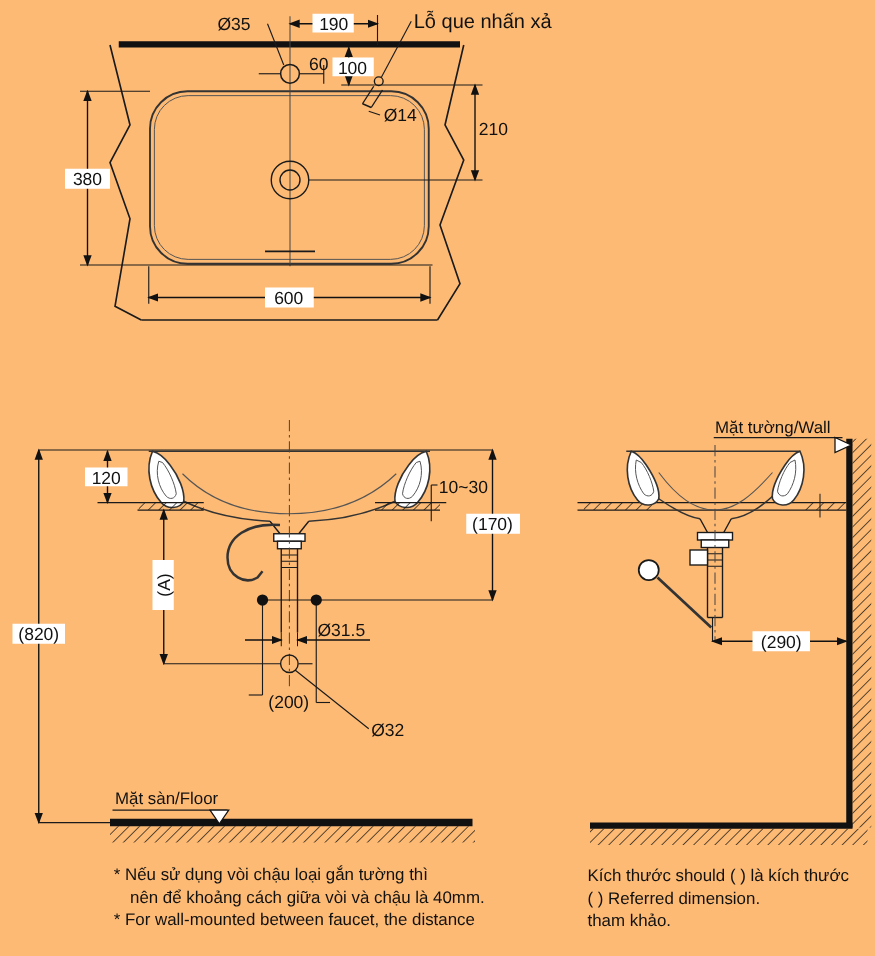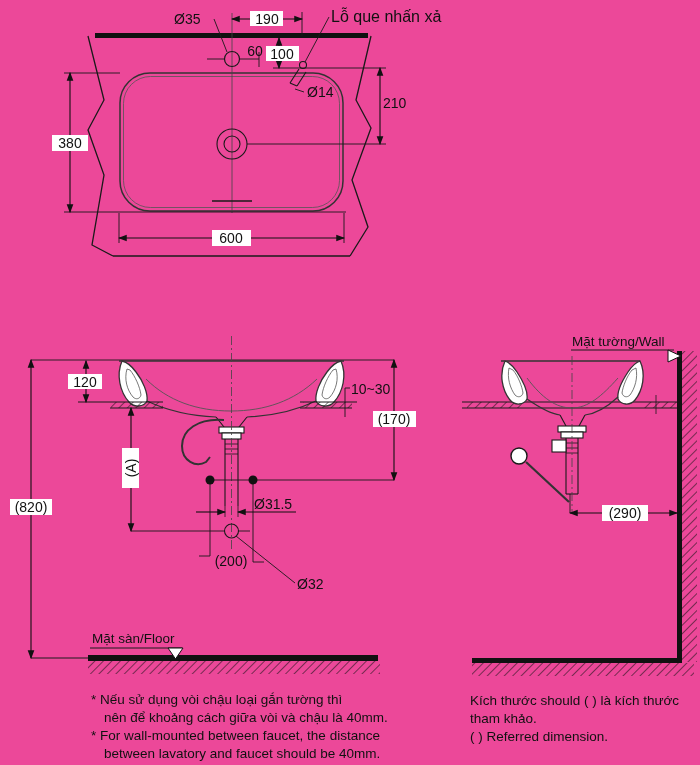--- a/index.html
+++ b/index.html
@@ -1,16 +1,16 @@
 <!DOCTYPE html>
 <html><head>
 <meta charset="utf-8">
 <style>
   html,body{margin:0;padding:0;background:#fff;}
-  .sheet{position:relative;width:700px;height:765px;background:#ec4899;overflow:hidden;
+  .sheet{position:relative;width:700px;height:765px;background:#fdba74;overflow:hidden;
          font-family:"Liberation Sans",sans-serif;color:#111;}
   svg{position:absolute;left:0;top:0;}
   svg text{font-family:"Liberation Sans",sans-serif;fill:#111;}
   .dimtxt{font-size:14px;}
   .biglbl{font-size:16px;}
   .reflbl{font-size:13.5px;}
   .notes{position:absolute;font-size:13.5px;line-height:18px;color:#111;}
   .notes-left{left:80px;top:691px;width:330px;margin-left:11px;}
   .notes-right{left:470px;top:692px;width:220px;}
   .notes div{white-space:nowrap;}
@@ -227,20 +227,19 @@
   </g>
 
   <text class="reflbl" x="572" y="346" text-anchor="start">Mặt tường/Wall</text>
   <text class="dimtxt" x="625" y="518" text-anchor="middle">(290)</text>
 </svg>
 
 <div class="notes notes-left">
   <div>* Nếu sử dụng vòi chậu loại gắn tường thì</div>
   <div class="indent">nên để khoảng cách giữa vòi và chậu là 40mm.</div>
   <div>* For wall-mounted between faucet, the distance</div>
-  <div class="indent">between lavatory and faucet should be 40mm.</div>
 </div>
 <div class="notes notes-right">
   <div>Kích thước should ( ) là kích thước</div>
+  <div>( ) Referred dimension.</div>
   <div>tham khảo.</div>
-  <div>( ) Referred dimension.</div>
 </div>
 </div>
 
 </body></html>

